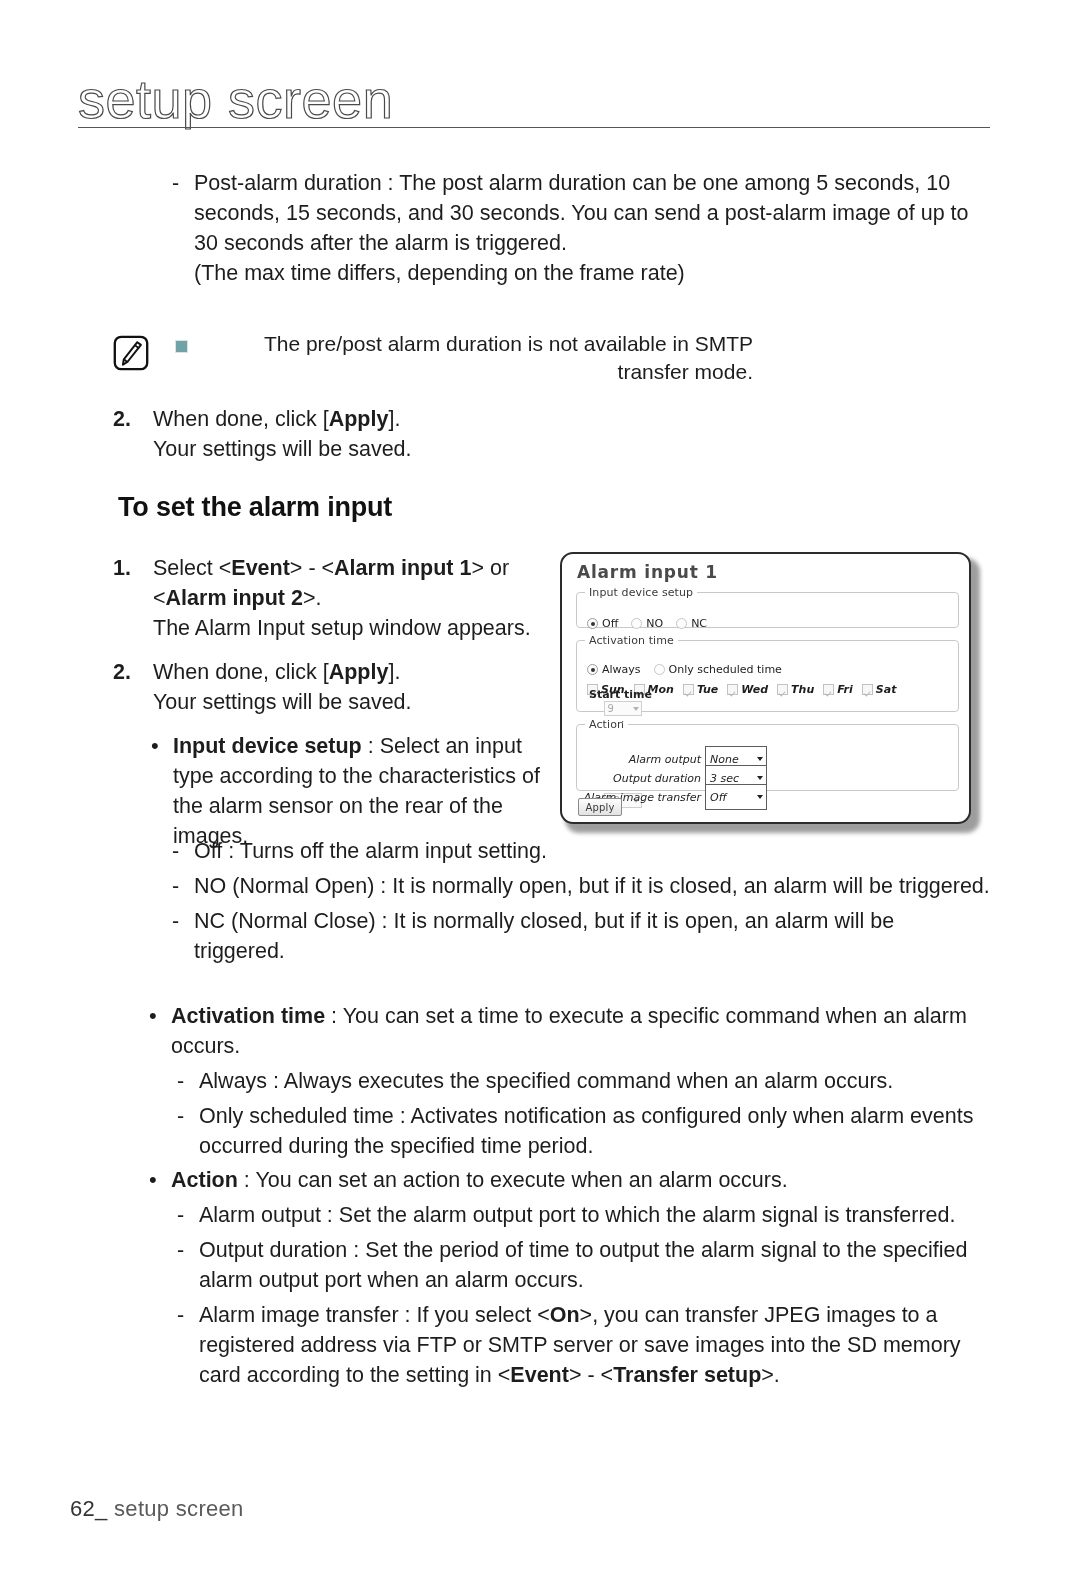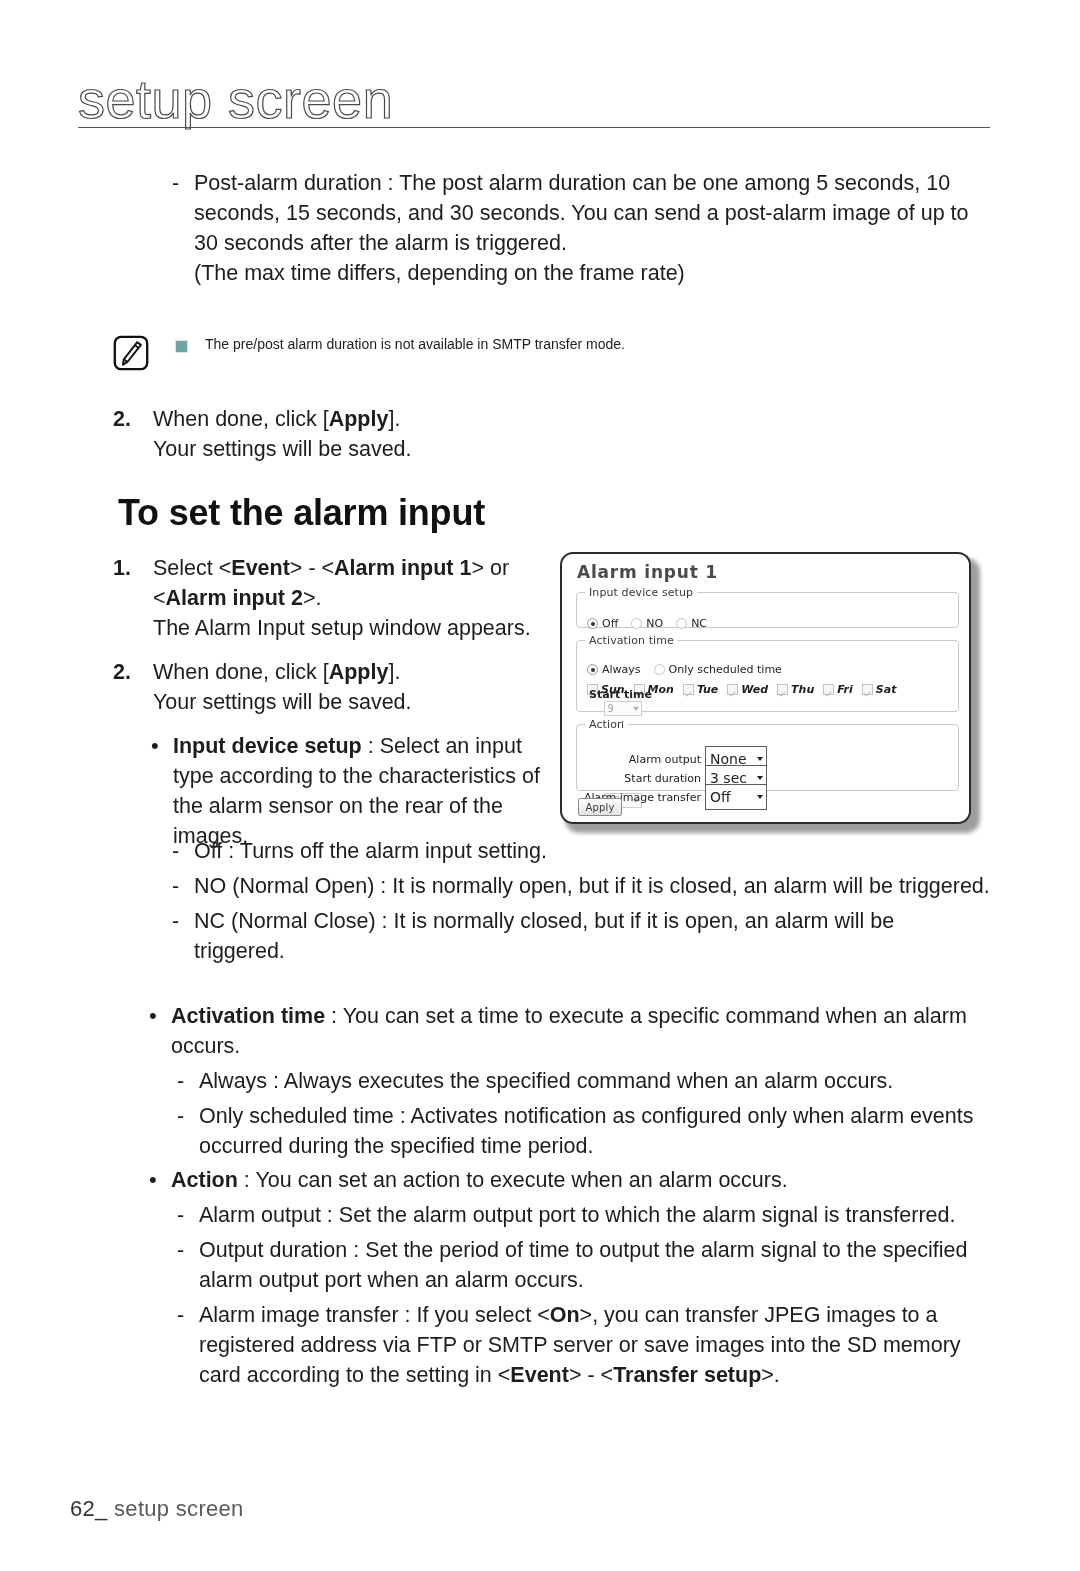--- a/index.html
+++ b/index.html
@@ -114,39 +114,40 @@
     position: absolute;
     left: 62px;
     top: 10px;
     width: 11px;
     height: 11px;
     background: #6fa3a8;
     border: 1.5px solid #d8e4e5;
   }
   .note-text {
     margin-left: 92px;
-    font-size: 14px;
+    font-size: 21px;
     line-height: 28px;
     color: #1d1d1d;
+    text-align: right;
   }
 
   
   #step2-top {
     position: absolute;
     left: 113px;
     top: 404px;
     width: 500px;
   }
 
   
   #section-heading {
     position: absolute;
     left: 118px;
     top: 492px;
-    font-size: 36px;
+    font-size: 27px;
     font-weight: 700;
     color: #111111;
     letter-spacing: -0.2px;
   }
 
   
   #left-col {
     position: absolute;
     left: 113px;
     top: 553px;
@@ -332,38 +333,39 @@
 
   
   .act-row {
     position: absolute;
     display: flex;
     align-items: center;
     font-size: 11px;
     font-family: "DejaVu Sans", sans-serif;
     color: #222222;
     white-space: nowrap;
+    font-style: italic;
   }
   .act-label {
     width: 120px;
     text-align: right;
     margin-right: 4px;
   }
   .sel-md {
     display: inline-flex;
     align-items: center;
     justify-content: space-between;
     width: 62px;
     height: 26px;
     border: 1px solid #5c5c5c;
     background: #ffffff;
     box-sizing: border-box;
     padding: 0 3px 0 4px;
     color: #222222;
-    font-size: 14px;
+    font-size: 11px;
     flex: none;
   }
   .sel-md .arw {
     width: 0; height: 0;
     border-left: 3.5px solid transparent;
     border-right: 3.5px solid transparent;
     border-top: 4.5px solid #222222;
   }
 
   .apply-btn {
@@ -524,21 +526,21 @@
 
       <div class="act-row" style="left:4px; top:15px;">
         <span class="act-label">Alarm output</span>
         <span class="sel-md">
             <span>None</span>
             <span class="arw"></span>
           </span>
       </div>
 
       <div class="act-row" style="left:4px; top:34px;">
-        <span class="act-label">Start duration</span>
+        <span class="act-label">Output duration</span>
         <span class="sel-md">
             <span>3 sec</span>
             <span class="arw"></span>
           </span>
       </div>
 
       <div class="act-row" style="left:4px; top:53px;">
         <span class="act-label">Alarm image transfer</span>
         <span class="sel-md">
             <span>Off</span>

